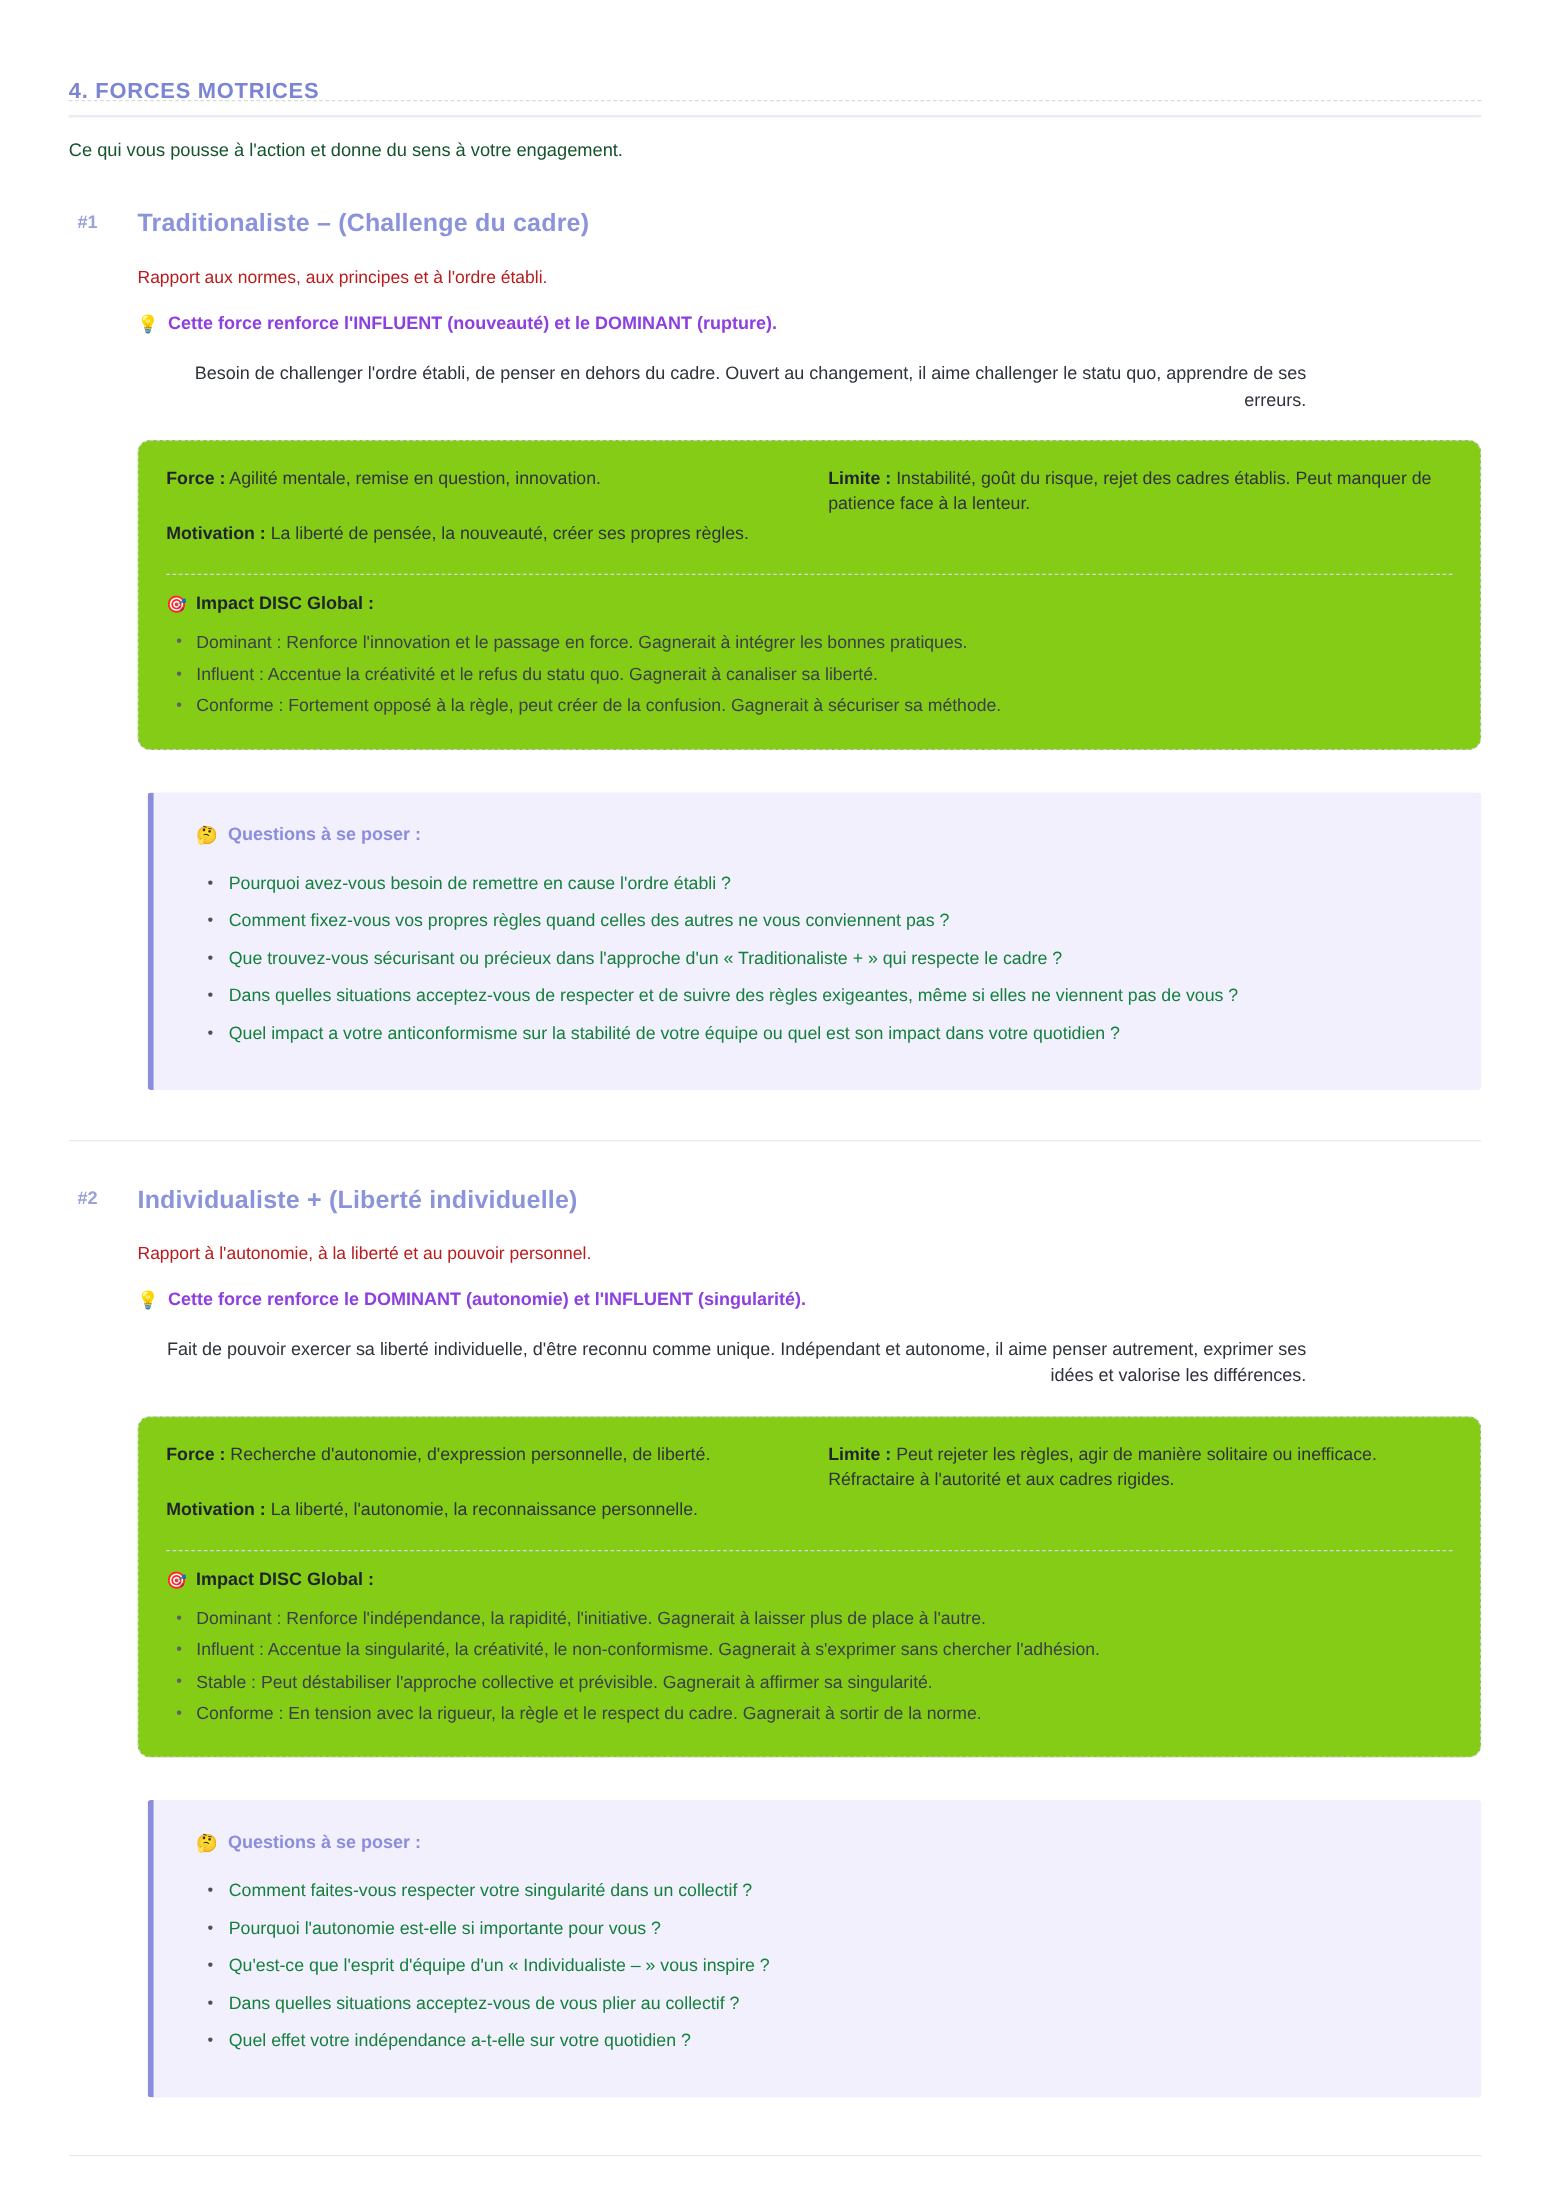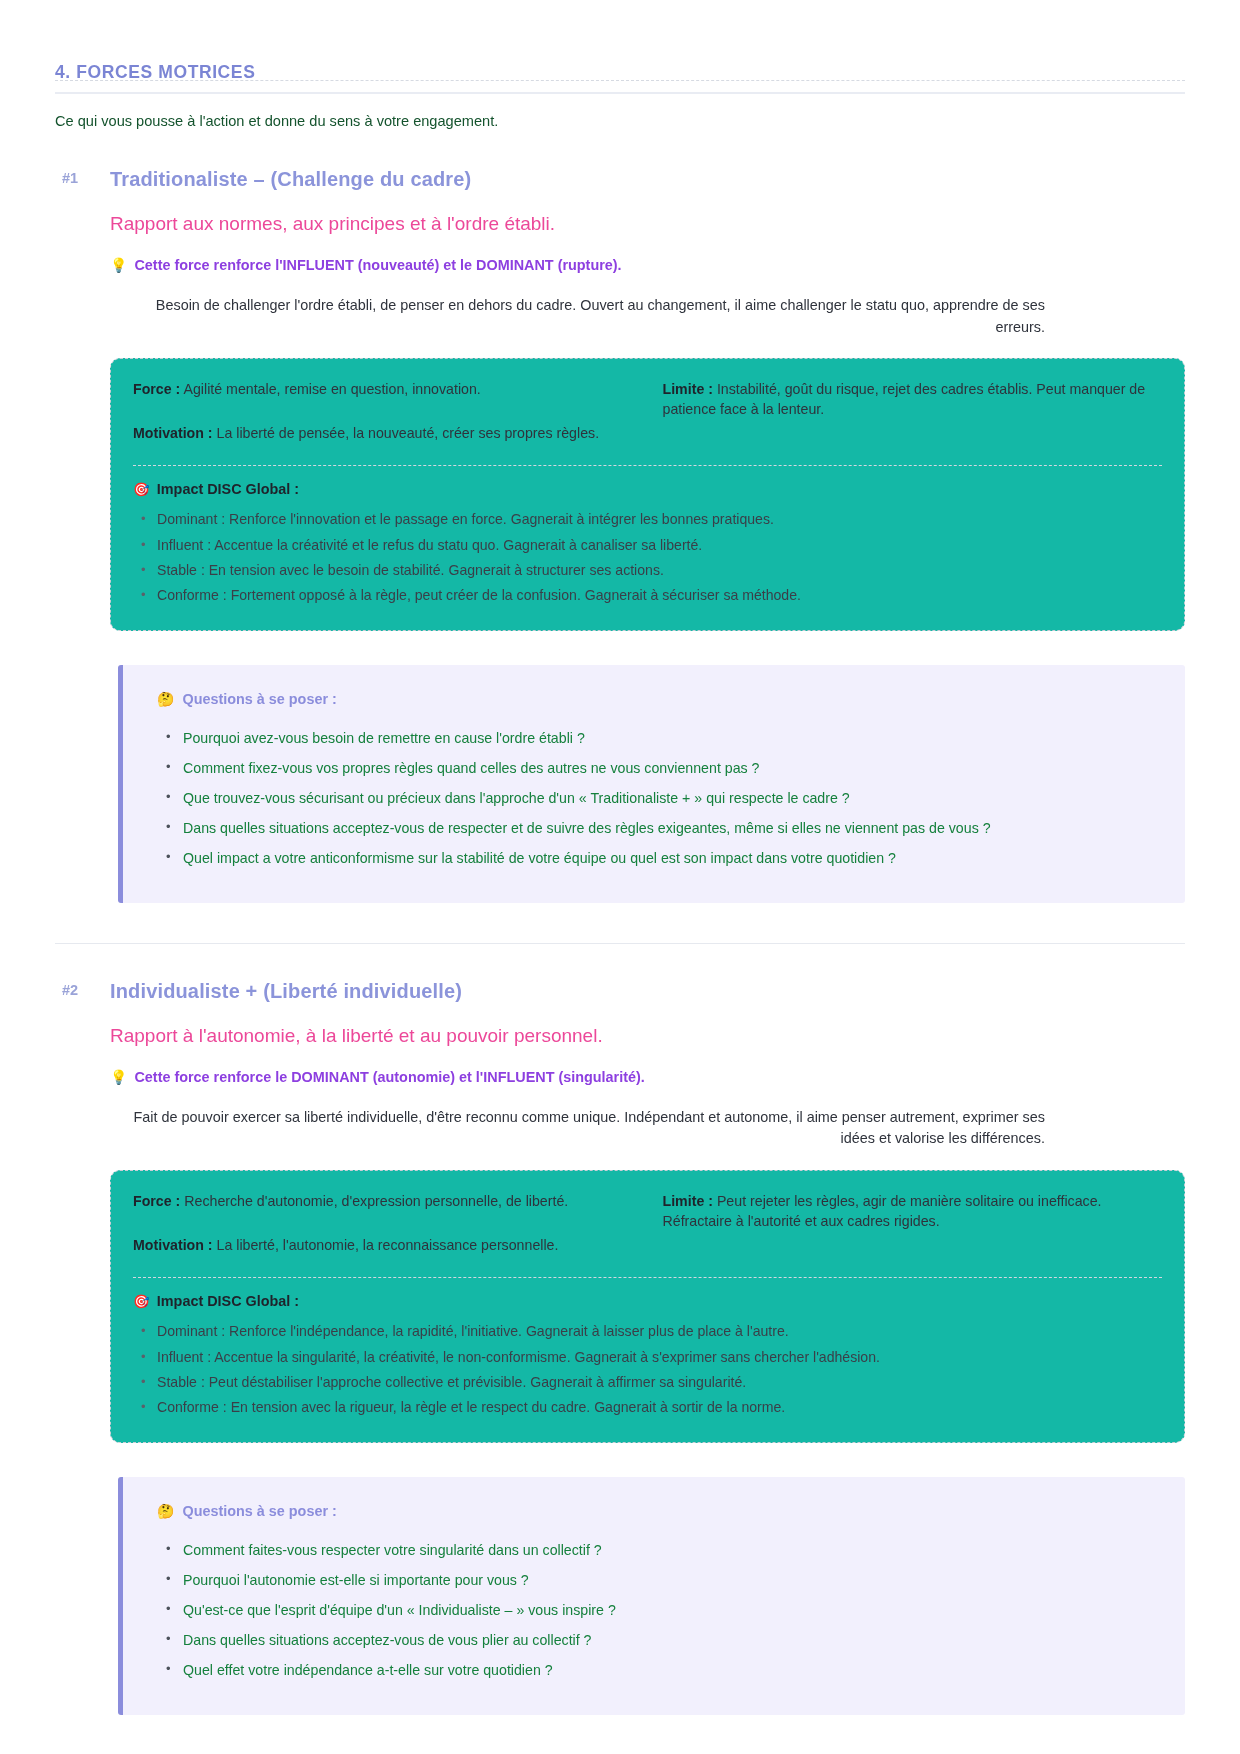--- a/index.html
+++ b/index.html
@@ -74,22 +74,22 @@
   .force-name {
     font-size: 20px;
     font-weight: 700;
     color: #8b94da;
     margin: 0;
     letter-spacing: 0.15px;
   }
 
   .force-subtitle {
     margin: 22px 0 0 0;
-    font-size: 19px;
-    color: #ec4899;
+    font-size: 14px;
+    color: #b91c1c;
   }
 
   .force-highlight {
     margin: 22px 0 0 0;
     font-size: 14.4px;
     font-weight: 700;
     color: #8d3fe0;
     display: flex;
     align-items: flex-start;
     gap: 7px;
@@ -103,21 +103,21 @@
     line-height: 1.5;
     max-width: 935px;
     text-align: right;
   }
 
   
   .detail-card {
     margin-top: 20px;
     border: 1px dashed #c9cdd6;
     border-radius: 10px;
-    background: #14b8a6;
+    background: #84cc16;
     padding: 20px 22px 22px 22px;
   }
 
   .card-cols {
     display: flex;
     gap: 30px;
   }
   .card-col-left { width: 50%; }
   .card-col-right { width: 50%; }
 
@@ -266,21 +266,20 @@
 
         <div class="card-divider"></div>
 
         <p class="disc-title">
           <span class="target-icon">🎯</span>
           <span>Impact DISC Global :</span>
         </p>
         <ul class="disc-list">
           <li>Dominant : Renforce l'innovation et le passage en force. Gagnerait à intégrer les bonnes pratiques.</li>
           <li>Influent : Accentue la créativité et le refus du statu quo. Gagnerait à canaliser sa liberté.</li>
-          <li>Stable : En tension avec le besoin de stabilité. Gagnerait à structurer ses actions.</li>
           <li>Conforme : Fortement opposé à la règle, peut créer de la confusion. Gagnerait à sécuriser sa méthode.</li>
         </ul>
       </div>
 
       <div class="questions-box">
         <p class="questions-title">
           <span class="face-icon">🤔</span>
           <span>Questions à se poser :</span>
         </p>
         <ul class="questions-list">

